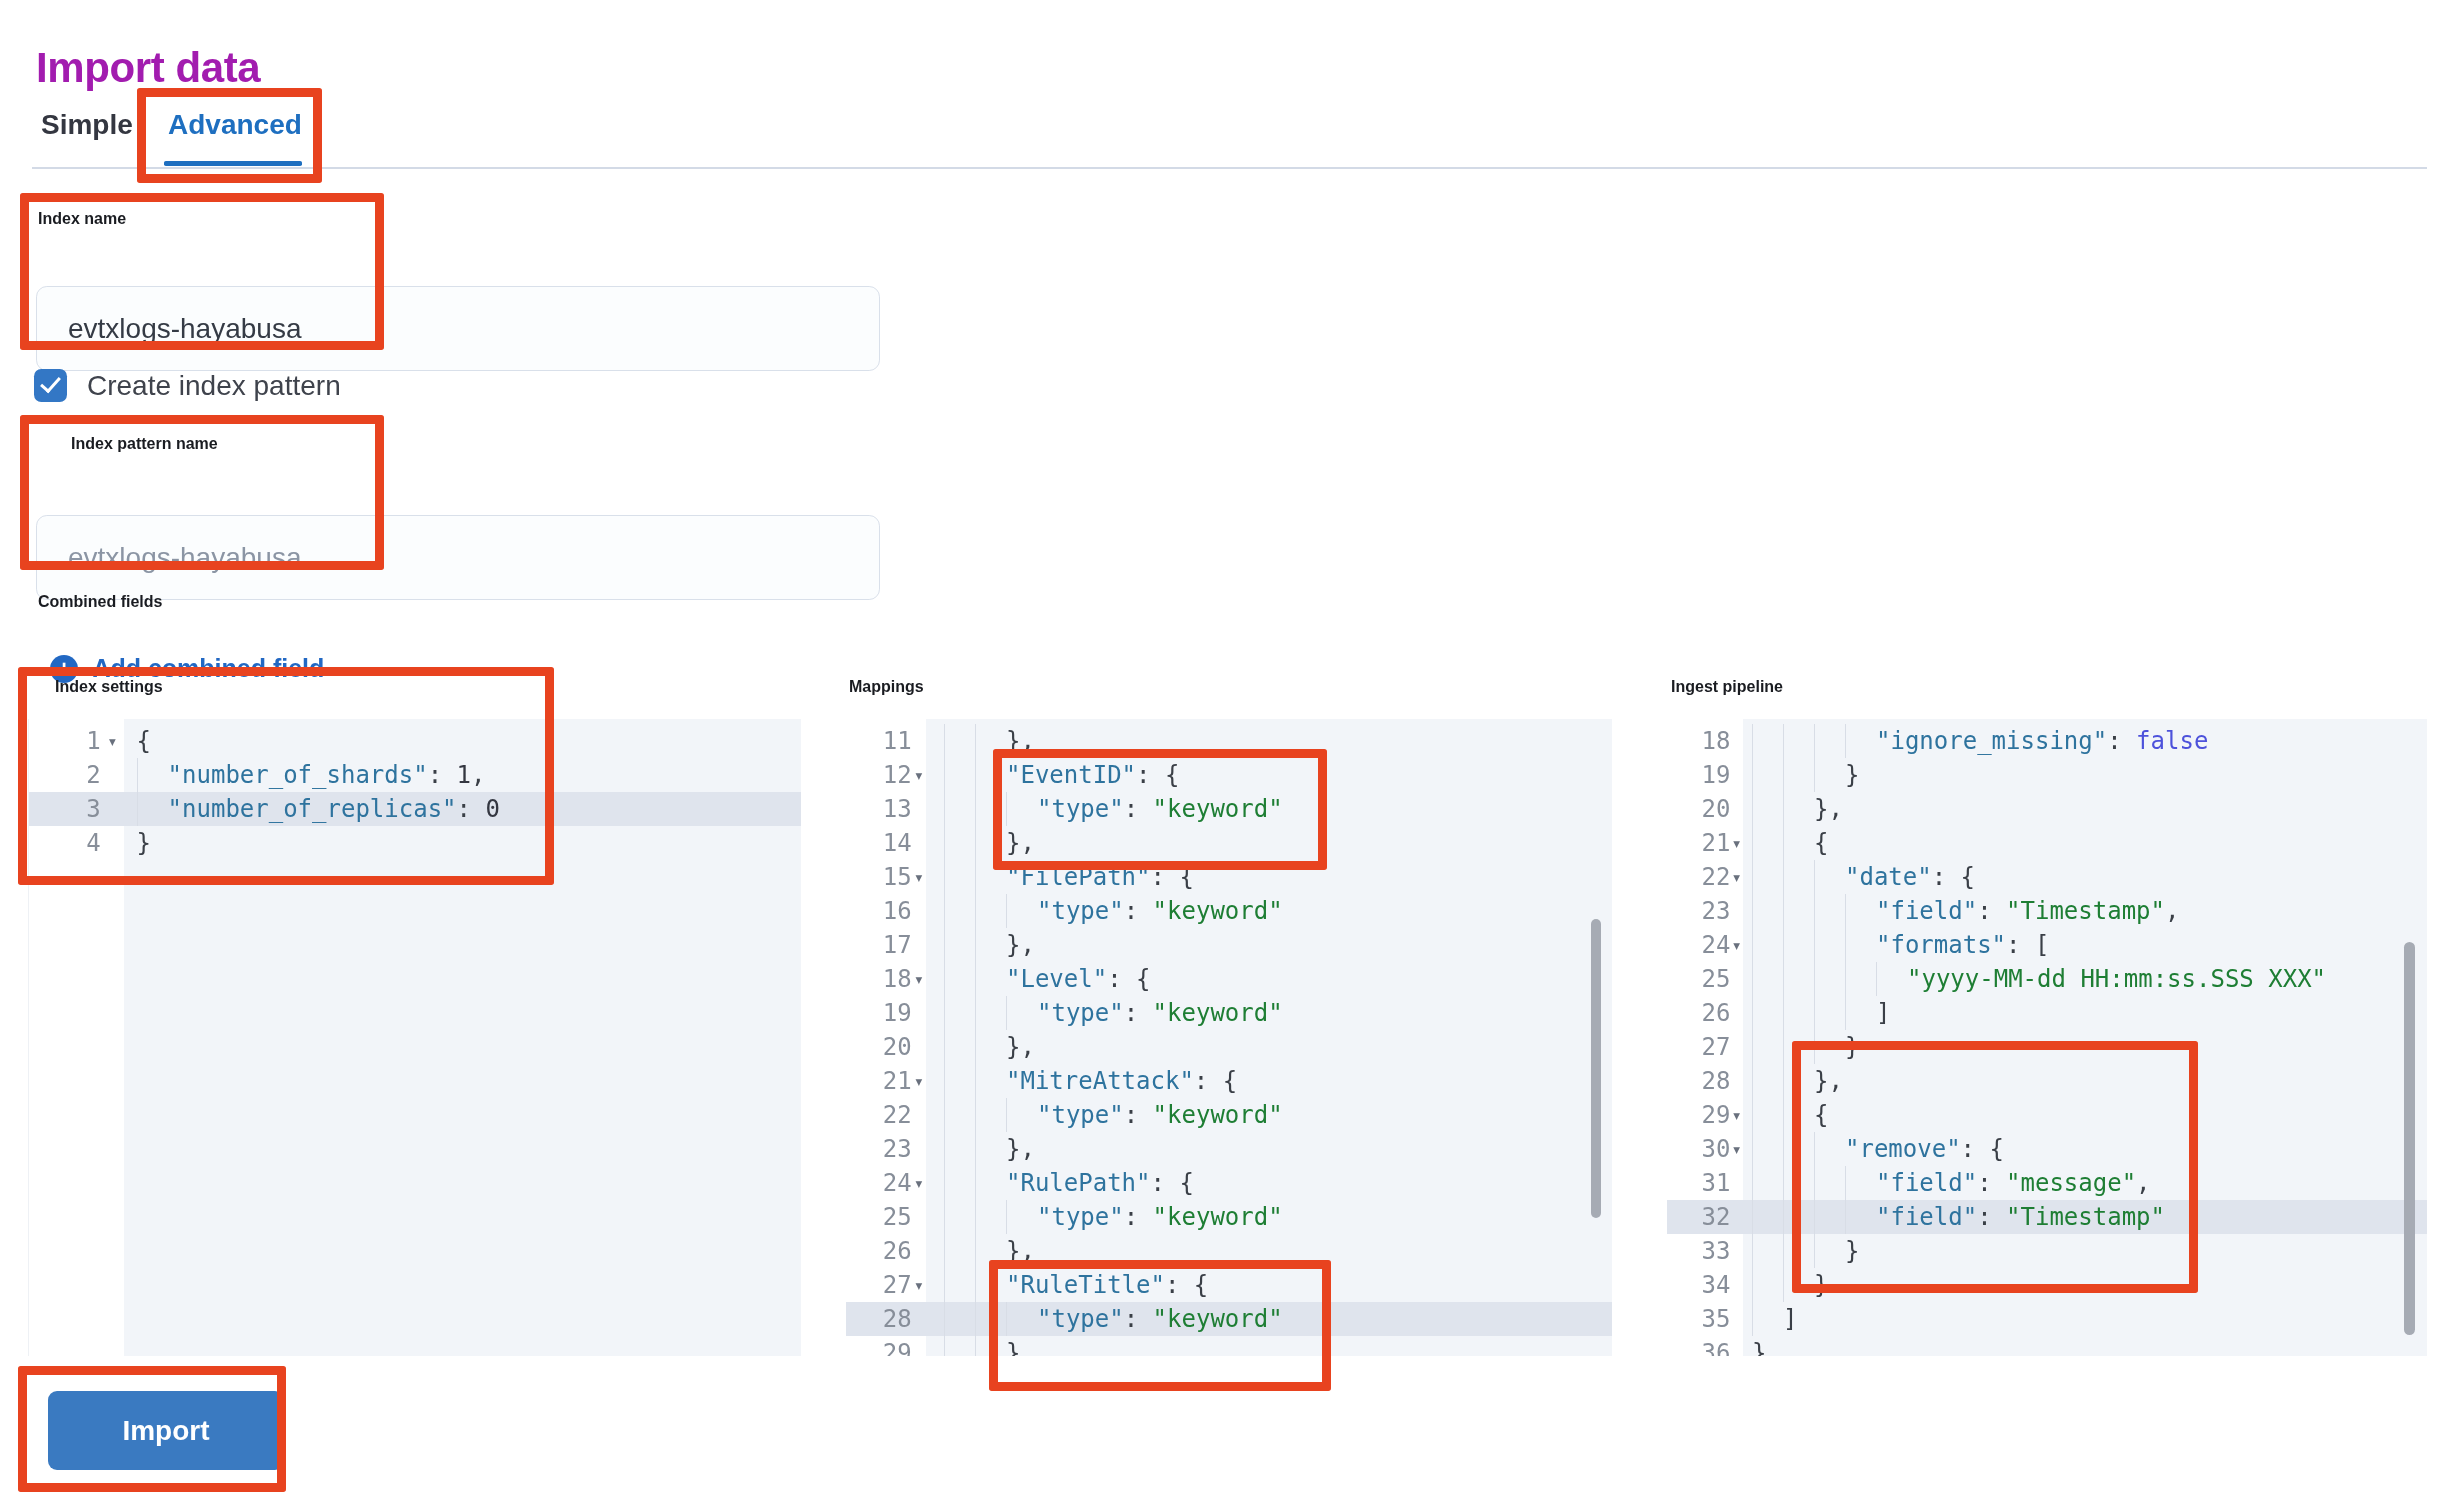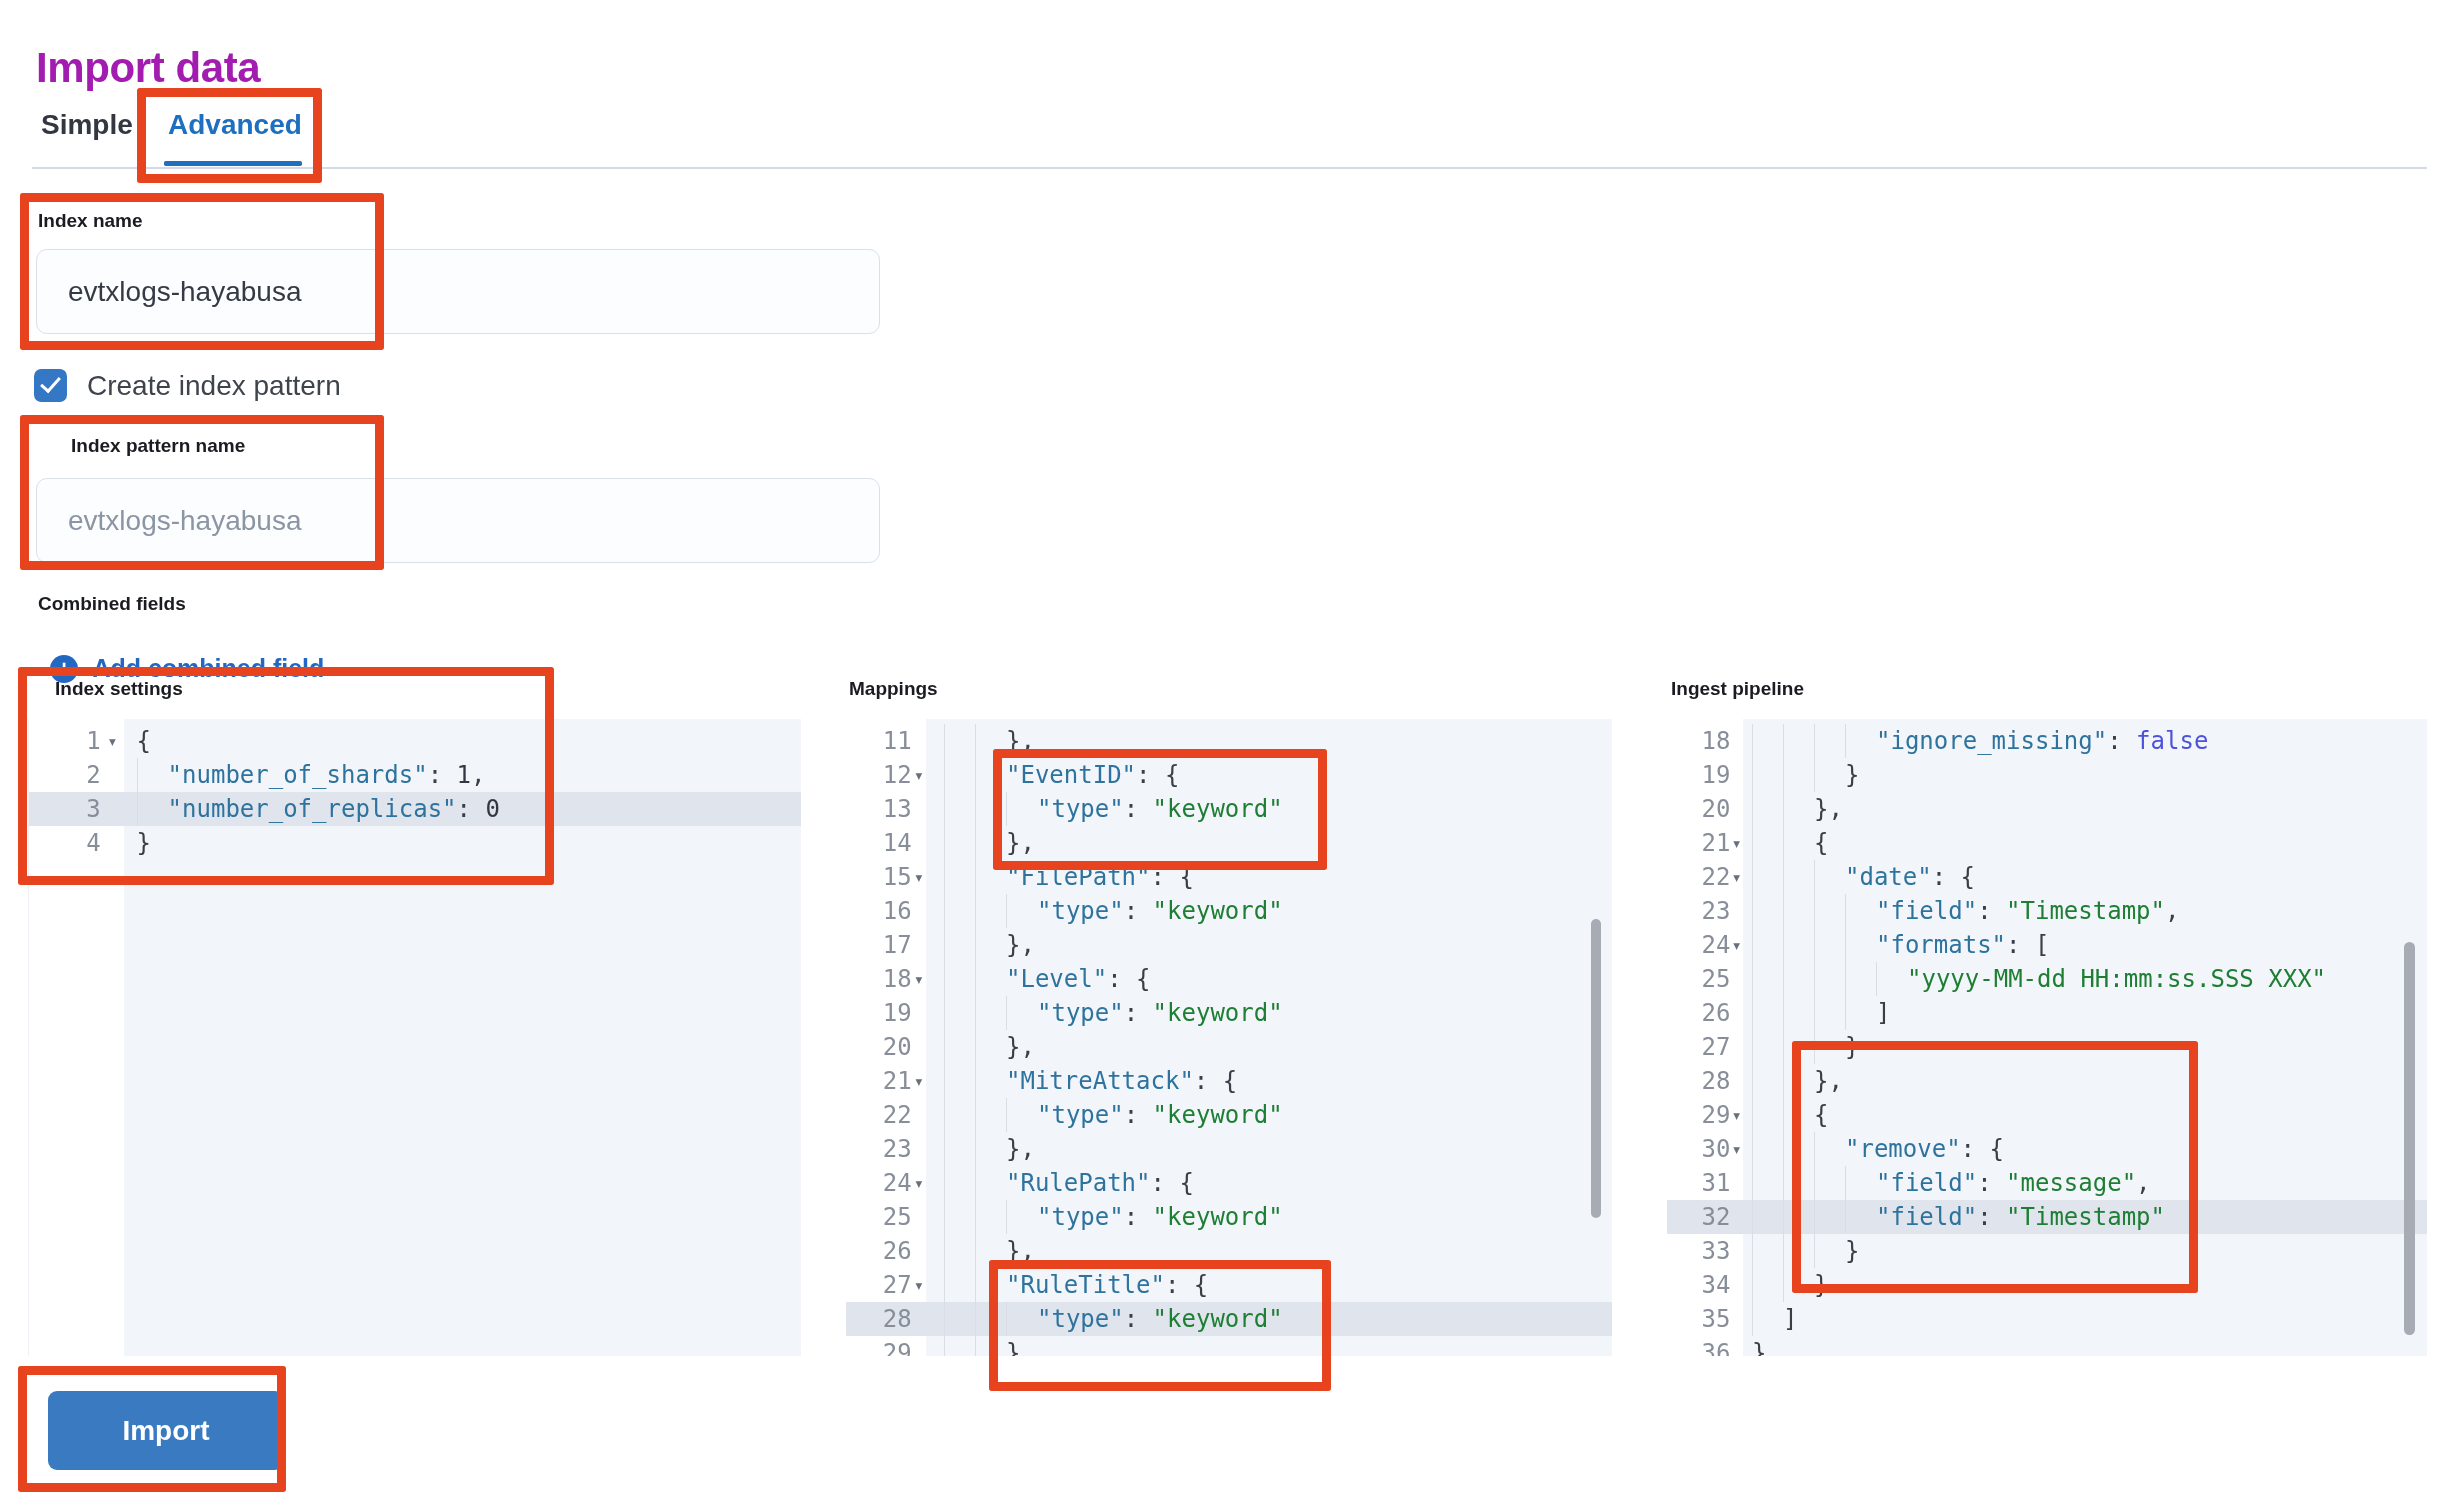--- a/index.html
+++ b/index.html
@@ -9,32 +9,32 @@
   
   .page-title{position:absolute;left:36px;top:16px;font-size:42px;font-weight:700;
               letter-spacing:-0.4px;color:#a21caf;}
   .tab{position:absolute;top:109px;font-size:28px;font-weight:700;cursor:pointer;background:none;border:none;padding:0;}
   #tab-simple{left:41px;color:#343741;text-align:center;}
   #tab-advanced{left:168px;color:#1e6fc0;}
   .tab-underline{position:absolute;left:164px;top:161px;width:138px;height:5.4px;background:#1e6fc0;border-radius:1.8px;}
   .tabs-divider{position:absolute;left:32px;top:167px;width:2395px;height:1.8px;background:#d3dae6;}
 
   
-  .field-label{position:absolute;font-size:19px;font-weight:700;color:#1a1c21;}
+  .field-label{position:absolute;font-size:16px;font-weight:700;color:#1a1c21;}
   #label-index-name{left:38px;top:210px;}
   #label-index-pattern{left:38px;top:435px;margin-left:33px;}
   #label-combined{left:38px;top:593px;}
   #label-index-settings{left:55px;top:678px;}
   #label-mappings{left:849px;top:678px;}
   #label-ingest{left:1671px;top:678px;}
 
   .text-input{position:absolute;left:36px;width:844px;height:85px;box-sizing:border-box;
               border:1.8px solid #d9e0ea;border-radius:10.8px;background:#fbfdfe;
               font-family:"Liberation Sans",sans-serif;font-size:28px;color:#353b45;
-              padding:0 0 0 31px;outline:none;}
+              padding:0 0 0 31px;outline:none;margin-top:37px;}
   #input-index-name{top:249px;}
   #input-index-pattern{top:478px;}
   #input-index-pattern::placeholder{color:#8b95a4;opacity:1;}
 
   .checkbox{position:absolute;left:34px;top:369px;width:33px;height:33px;border-radius:7.2px;
             background:#3377c5;cursor:pointer;}
   .checkbox::after{content:"";position:absolute;left:7.2px;top:8px;width:16px;height:8px;
             border-left:3.6px solid #fff;border-bottom:3.6px solid #fff;transform:rotate(-48deg);}
   .checkbox-label{position:absolute;left:87px;top:370px;font-size:28px;color:#3f434c;}
 

